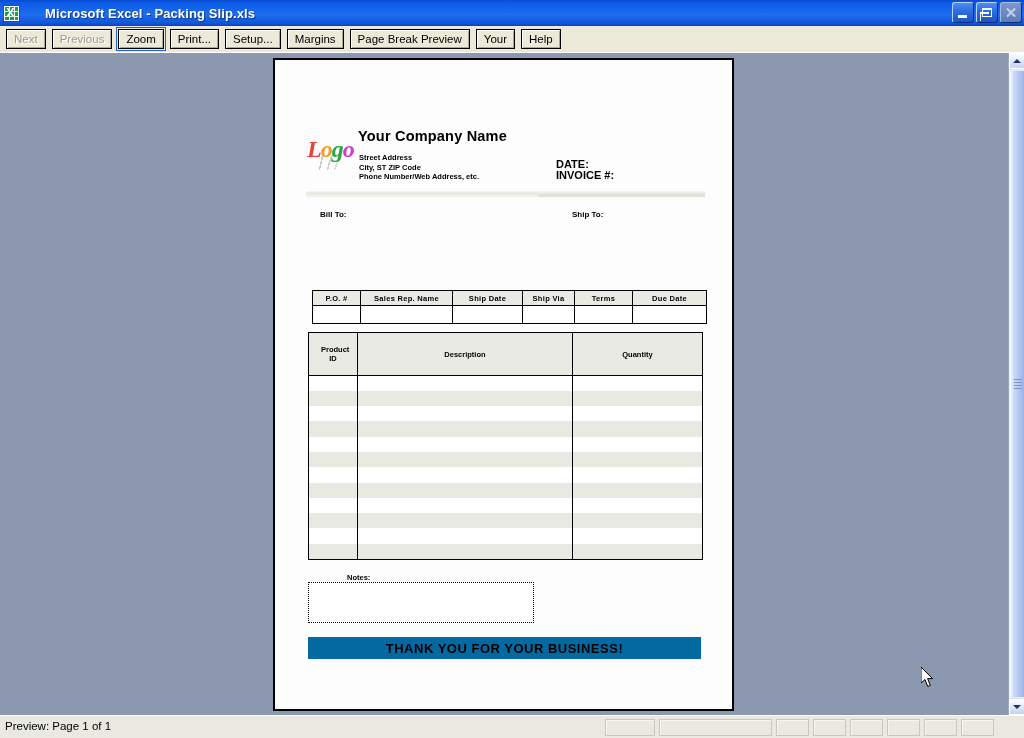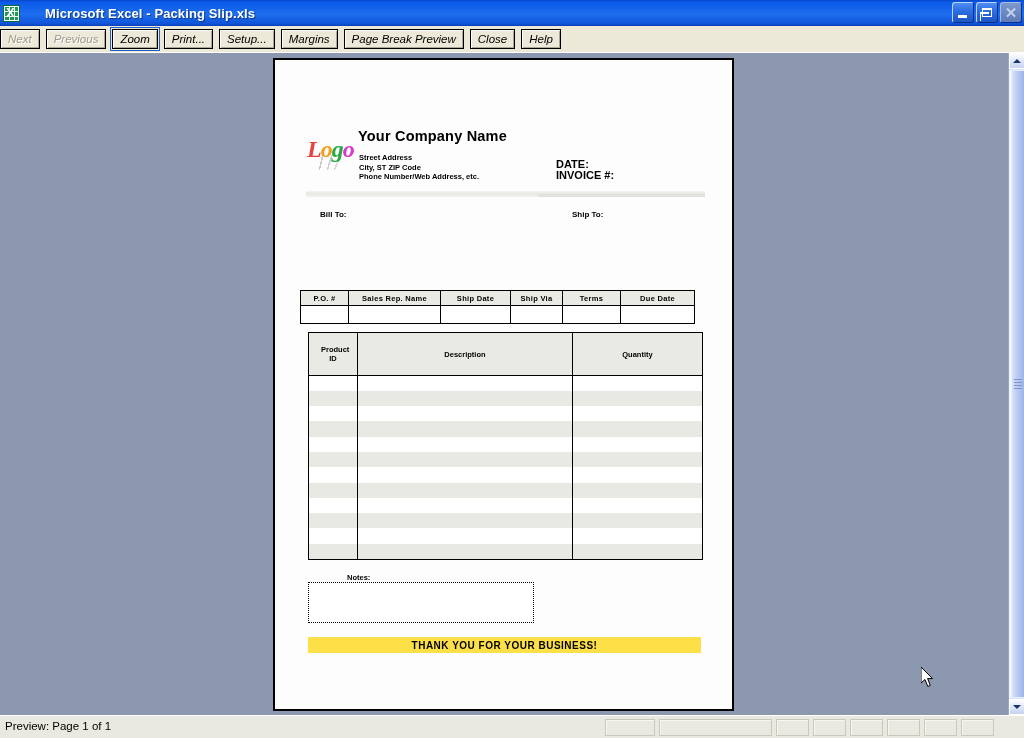--- a/index.html
+++ b/index.html
@@ -65,21 +65,21 @@
     position: absolute; left: 0; top: 0; right: 0; bottom: 0;
     color: #c2cfe8; font-size: 15px; font-weight: bold; line-height: 19px; text-align: center;
     font-family: "Liberation Sans", sans-serif;
   }
 
   
   #toolbar {
     position: absolute; left: 0; top: 26px; width: 1024px; height: 27px;
     background: #ece9d8;
     border-bottom: 1px solid #ffffff;
-    display: flex; align-items: center; gap: 6px; font-style: italic;
+    display: flex; align-items: center; padding-left: 6px; gap: 6px;
   }
   .tbbtn {
     height: 20px; padding: 0 7px;
     background: #ece9d8;
     border: 1px solid #000000;
     font-size: 11.5px; color: #000000;
     font-family: "Liberation Sans", sans-serif;
     display: flex; align-items: center; justify-content: center;
     cursor: default; white-space: nowrap;
     box-shadow: inset 1px 1px 0 #ffffff, inset -1px -1px 0 #aca899;
@@ -150,21 +150,21 @@
     content: ""; position: absolute; left: 232px; top: 3px; width: 167px; height: 3px;
     background: #e2e2dc;
   }
 
   
   #bill-to { position: absolute; left: 45px; top: 150px; font-size: 8px; font-weight: bold; color: #000; }
   #ship-to { position: absolute; left: 297px; top: 150px; font-size: 8px; font-weight: bold; color: #000; }
 
   
   #order-table {
-    position: absolute; left: 25px; top: 230px; width: 394px;
+    position: absolute; left: 37px; top: 230px; width: 394px;
     border-collapse: collapse; table-layout: fixed;
   }
   #order-table th, #order-table td {
     border: 1px solid #000000;
     font-size: 7.5px; font-weight: bold; color: #000;
     text-align: center; height: 15px; padding: 0;
     font-family: "Liberation Sans", sans-serif;
   }
   #order-table thead th { background: #eaeae4; letter-spacing: 0.3px; }
   #order-table tbody td { background: #ffffff; height: 18px; }
@@ -187,23 +187,23 @@
   #items-table tr.even td { background: #e9e9e3; }
   #items-table tr.last td { border-bottom: 1px solid #000000; }
 
   
   #notes-label { position: absolute; left: 33px; top: 513px; font-size: 7.5px; font-weight: bold; color: #000; padding-left: 39px; }
   #notes-box {
     position: absolute; left: 33px; top: 522px; width: 226px; height: 41px;
     border: 1px dotted #000000; background: #ffffff;
   }
   #thanks-banner {
-    position: absolute; left: 33px; top: 577px; width: 393px; height: 16px;
-    background: #fde047; display: flex; align-items: center; justify-content: center;
-    font-size: 10px; font-weight: bold; letter-spacing: 0.5px; color: #000;
+    position: absolute; left: 33px; top: 577px; width: 393px; height: 22px;
+    background: #0369a1; display: flex; align-items: center; justify-content: center;
+    font-size: 13px; font-weight: bold; letter-spacing: 0.5px; color: #000;
   }
 
   
   #vscroll {
     position: absolute; right: 0; top: 53px; width: 16px; height: 662px;
     background: #d9e2f7;
     border-left: 1px solid #9aa7c4;
   }
   .sb-arrow {
     position: absolute; left: 0; width: 16px; height: 16px;
@@ -272,21 +272,21 @@
 </div>
 
 <div id="toolbar">
   <div class="tbbtn disabled">Next</div>
   <div class="tbbtn disabled">Previous</div>
   <div class="tbbtn default-focus">Zoom</div>
   <div class="tbbtn">Print...</div>
   <div class="tbbtn">Setup...</div>
   <div class="tbbtn">Margins</div>
   <div class="tbbtn">Page Break Preview</div>
-  <div class="tbbtn">Close</div>
+  <div class="tbbtn">Your</div>
   <div class="tbbtn">Help</div>
 </div>
 
 <div id="preview-area">
 
   <div id="page-sheet">
     <div id="page-inner">
 
       <div id="doc-header">
         <div id="logo">

